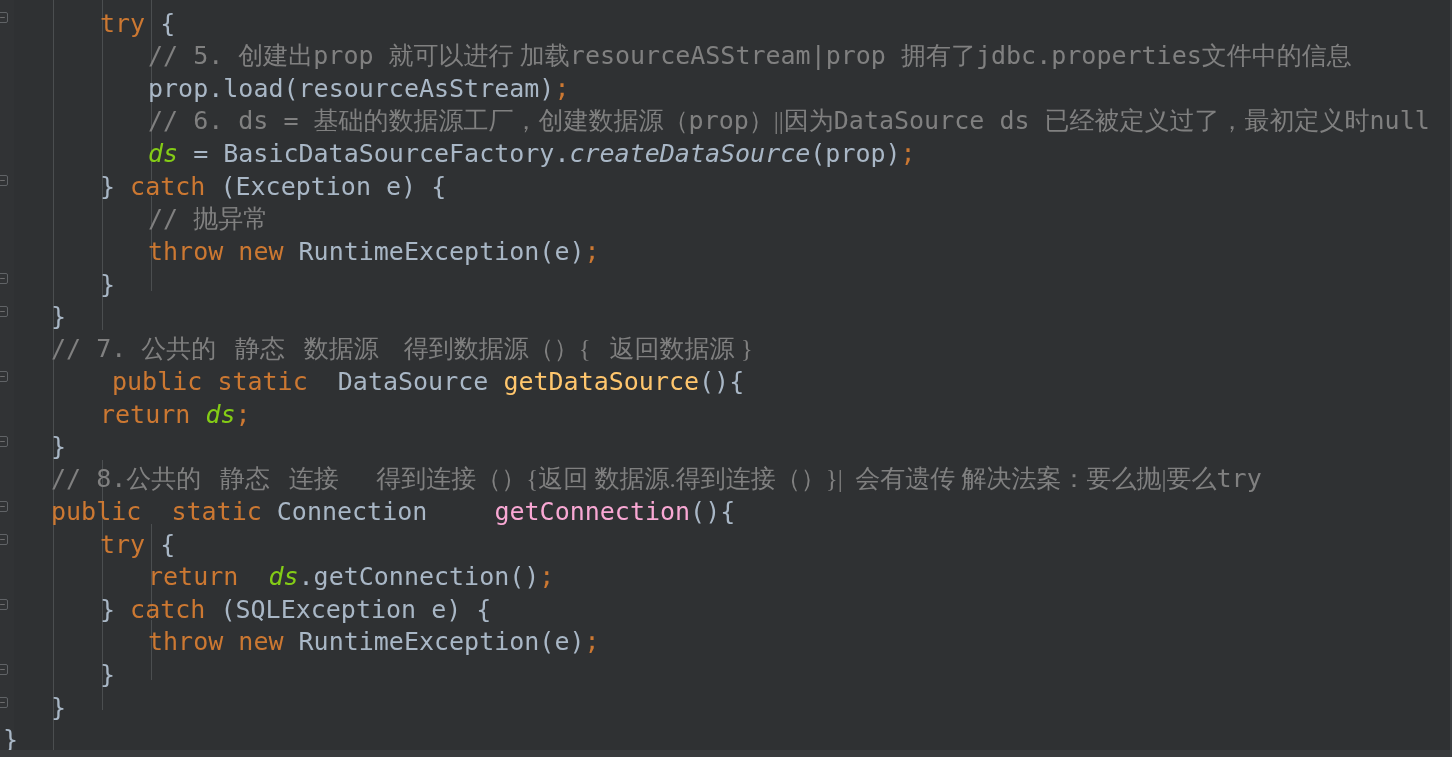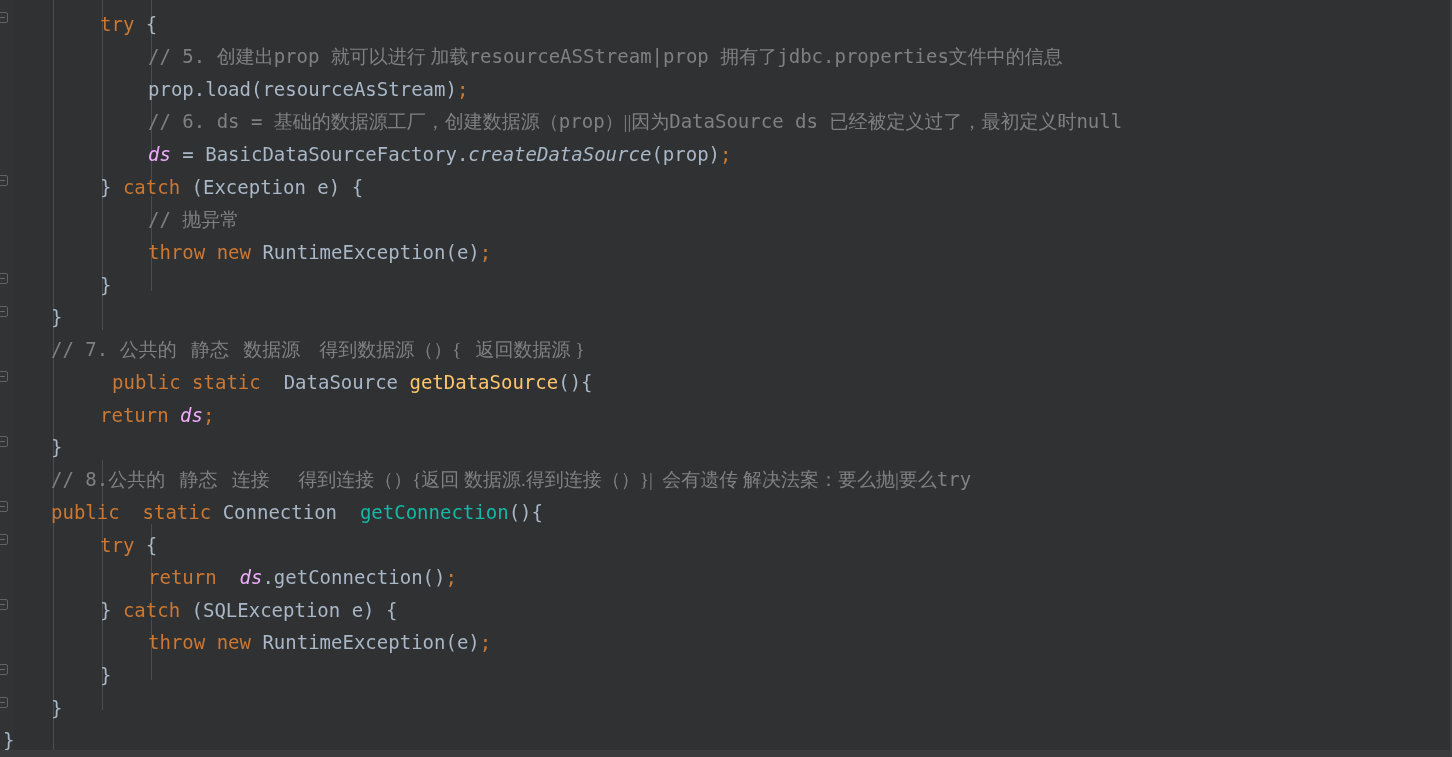--- a/index.html
+++ b/index.html
@@ -65,41 +65,41 @@
     background: #4b4e50;
   }
 
   
   .code {
     position: absolute;
     left: 0;
     top: 0;
     width: 1452px;
     height: 757px;
-    font-size: 19px;
+    font-size: 25px;
     line-height: 32.6px;
     white-space: pre;
     letter-spacing: 0px;
   }
   .line {
     position: absolute;
     left: 0;
     height: 32.6px;
     white-space: pre;
   }
 
   
   .kw       { color: #cc7832; }                 
   .plain    { color: #a9b7c6; }                 
   .type     { color: #a9b7c6; }                 
   .comment  { color: #808080; }                 
-  .field    { color: #f0abfc; font-style: italic; }  
+  .field    { color: #84cc16; font-style: italic; }  
   .smethod  { color: #a9b7c6; font-style: italic; }  
   .mdecl    { color: #ffc66d; }                 
-  .mdim     { color: #14b8a6; }                 
+  .mdim     { color: #f9a8d4; margin-left: 37px; }                 
   .semi     { color: #cc7832; }                 
   .cn       { font-family: Liberation Serif, serif; }
 </style>
 </head>
 <body>
 
 <div id="editor">
 
   <div class="gutter" id="gutter">
       <div class="fold-marker" style="top: 12px;">−</div>

